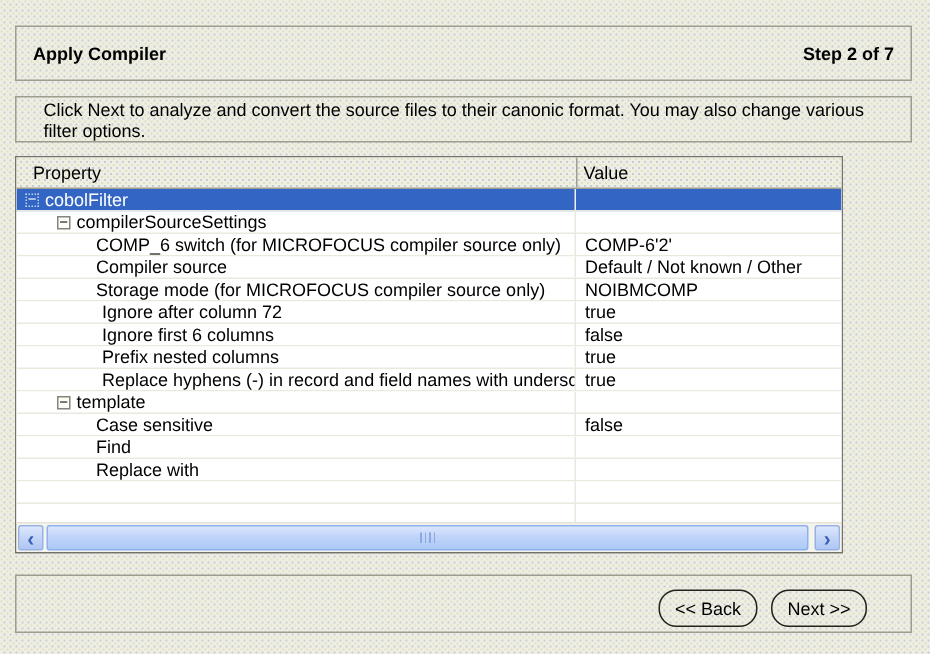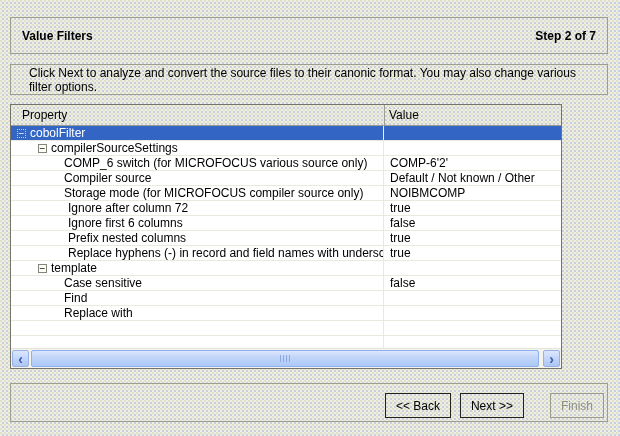--- a/index.html
+++ b/index.html
@@ -128,36 +128,36 @@
     padding:6px 3px 0 0;
   }
   .btn{
     font-family:"Liberation Sans", sans-serif;
     font-size:12px;
     height:25px;
     box-sizing:border-box;
     border:1px solid #22221e;
     background:transparent;
     padding:0 10px;
-    border-radius:0;
+    border-radius:12px;
     color:#000;
     cursor:default;
   }
   .btn-back{min-width:56px;margin-right:9px;}
   .btn-next{min-width:56px;margin-right:26px;}
   .btn-finish{min-width:44px;}
   .btn:disabled{color:#8f8f82;border-color:#9b9b8e;}
 </style>
 </head>
 <body>
 
 <div class="page">
 
   <div class="box header-box">
-    <span>Value Filters</span>
+    <span>Apply Compiler</span>
     <span>Step 2 of 7</span>
   </div>
 
   <div class="box instruction-box">
     <span>Click Next to analyze and convert the source files to their canonic format. You may also change various filter options.</span>
   </div>
 
   <div class="table">
     <div class="thead">
       <div class="th th-prop">Property</div>
@@ -179,21 +179,21 @@
       <span class="minus">−</span>
       <span class="ptext">compilerSourceSettings</span>
     </div>
     <div class="cell val">
       <span class="vtext"></span>
     </div>
   </div>
         <div class="row level-3 no-box">
     <div class="cell prop">
 
-      <span class="ptext">COMP_6 switch (for MICROFOCUS various source only)</span>
+      <span class="ptext">COMP_6 switch (for MICROFOCUS compiler source only)</span>
     </div>
     <div class="cell val">
       <span class="vtext">COMP-6'2'</span>
     </div>
   </div>
         <div class="row level-3 no-box">
     <div class="cell prop">
 
       <span class="ptext">Compiler source</span>
     </div>
@@ -313,16 +313,15 @@
       </div>
       <div class="sb-btn">
         <span>›</span>
       </div>
     </div>
   </div>
 
   <div class="box button-panel">
     <button class="btn btn-back">&lt;&lt; Back</button>
     <button class="btn btn-next">Next &gt;&gt;</button>
-    <button class="btn btn-finish" disabled="">Finish</button>
   </div>
 
 </div>
 
 </body></html>

